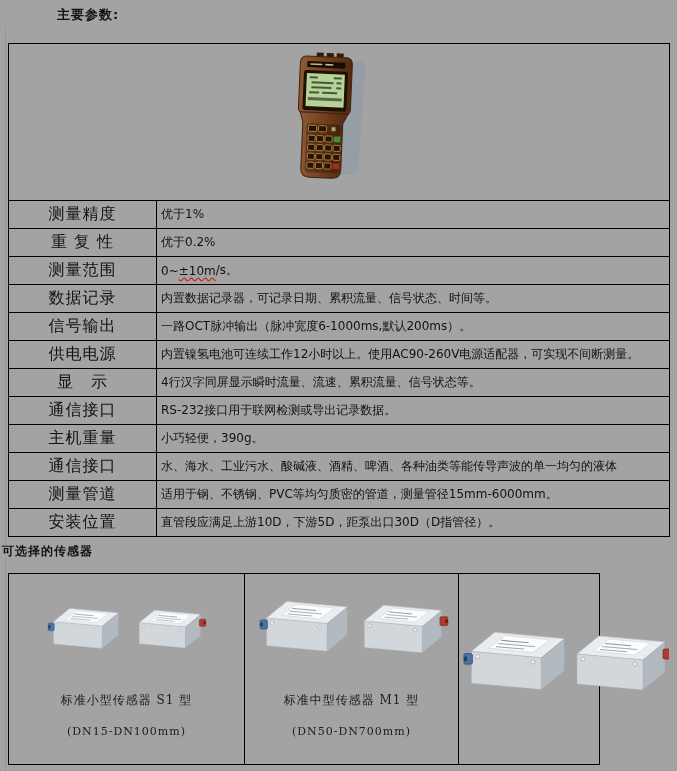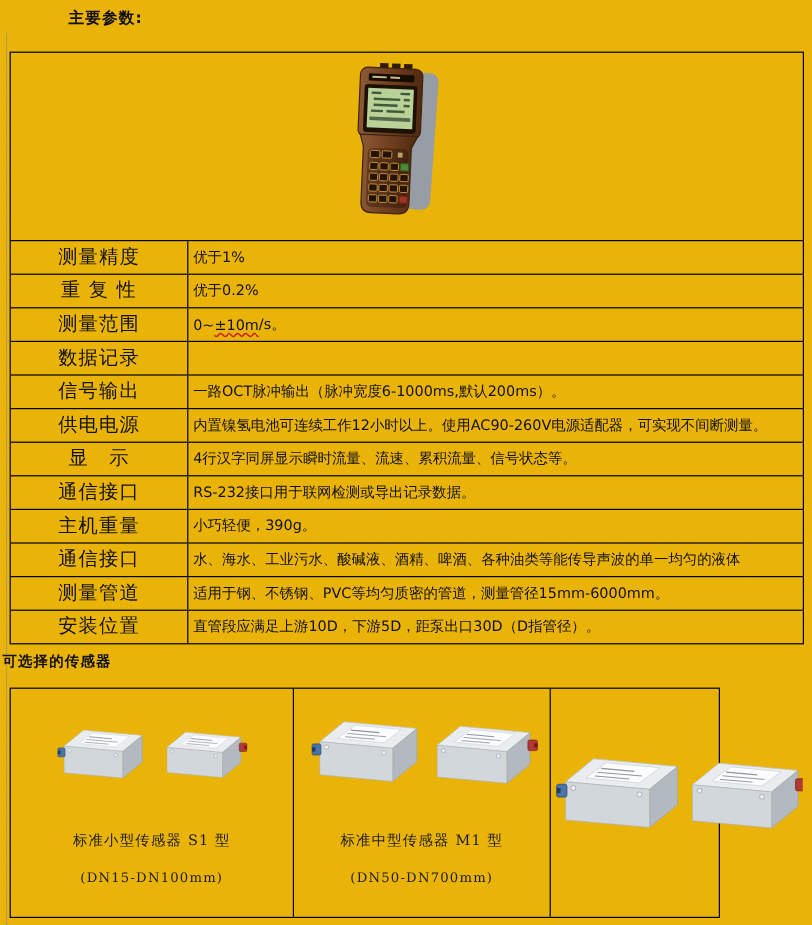--- a/index.html
+++ b/index.html
@@ -1,18 +1,18 @@
 <!DOCTYPE html>
 <html><head>
 <meta charset="utf-8">
 <style>
   html,body{margin:0;padding:0;background:#ffffff;}
   body{width:677px;height:771px;overflow:hidden;position:relative;
        font-family:"DejaVu Sans","Liberation Sans",sans-serif;color:#111;}
-  .page{position:absolute;inset:0;background:#eab308;}
+  .page{position:absolute;inset:0;background:#a3a3a3;}
 
   .margin-dotted{position:absolute;left:5px;top:28px;bottom:0;width:0;
     border-left:1px dotted #8a8a8a;}
 
   .doc-title{position:absolute;left:57px;top:6px;font-size:13px;font-weight:bold;
     letter-spacing:1px;}
 
   
   .main-table{position:absolute;left:8px;top:43px;width:662px;height:494px;
     border:1px solid #000;box-sizing:border-box;display:flex;flex-direction:column;}
@@ -140,20 +140,21 @@
       <div class="param-row">
           <div class="param-label">测量范围</div>
           <div class="param-value">
             <span>0~</span>
             <span class="wavy">±10m</span>
             <span>/s。</span>
           </div>
         </div>
       <div class="param-row">
           <div class="param-label">数据记录</div>
+          <div class="param-value">内置数据记录器，可记录日期、累积流量、信号状态、时间等。</div>
         </div>
       <div class="param-row">
           <div class="param-label">信号输出</div>
           <div class="param-value">一路OCT脉冲输出（脉冲宽度6-1000ms,默认200ms）。</div>
         </div>
       <div class="param-row">
           <div class="param-label">供电电源</div>
           <div class="param-value">内置镍氢电池可连续工作12小时以上。使用AC90-260V电源适配器，可实现不间断测量。</div>
         </div>
       <div class="param-row">

